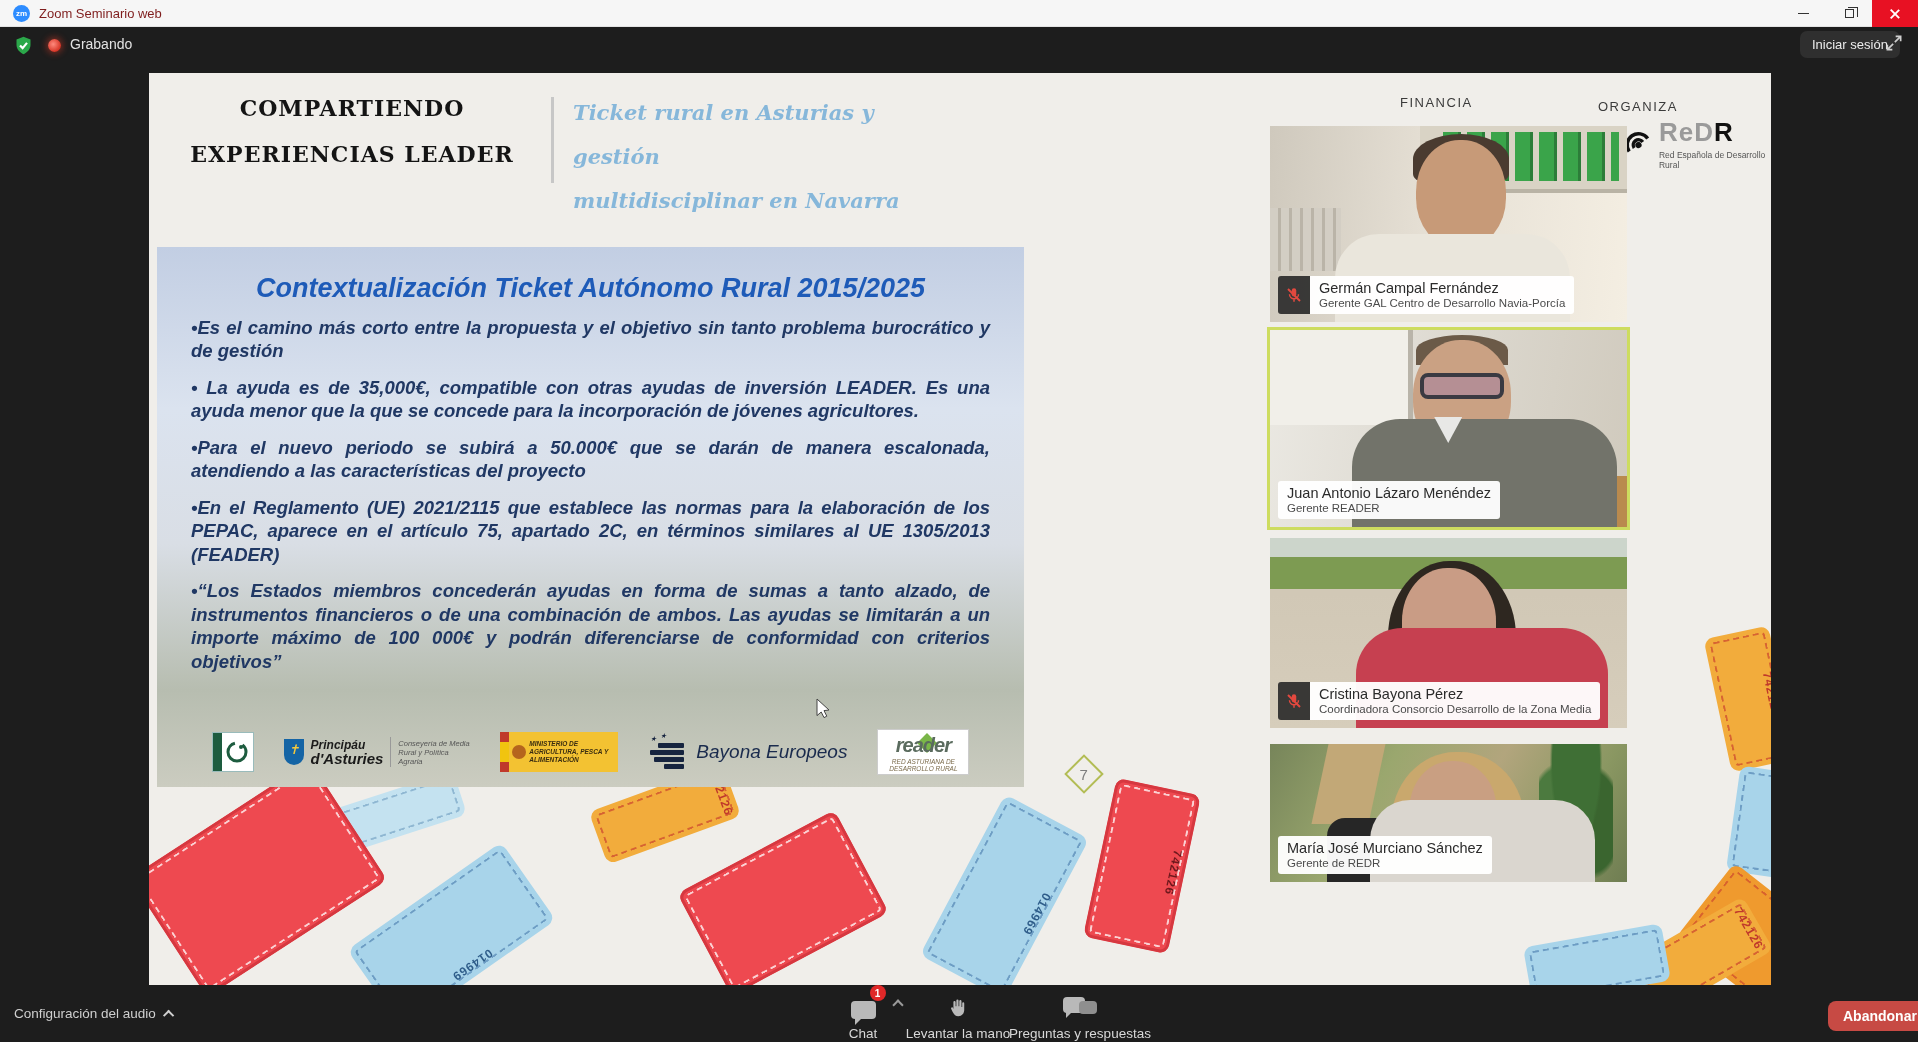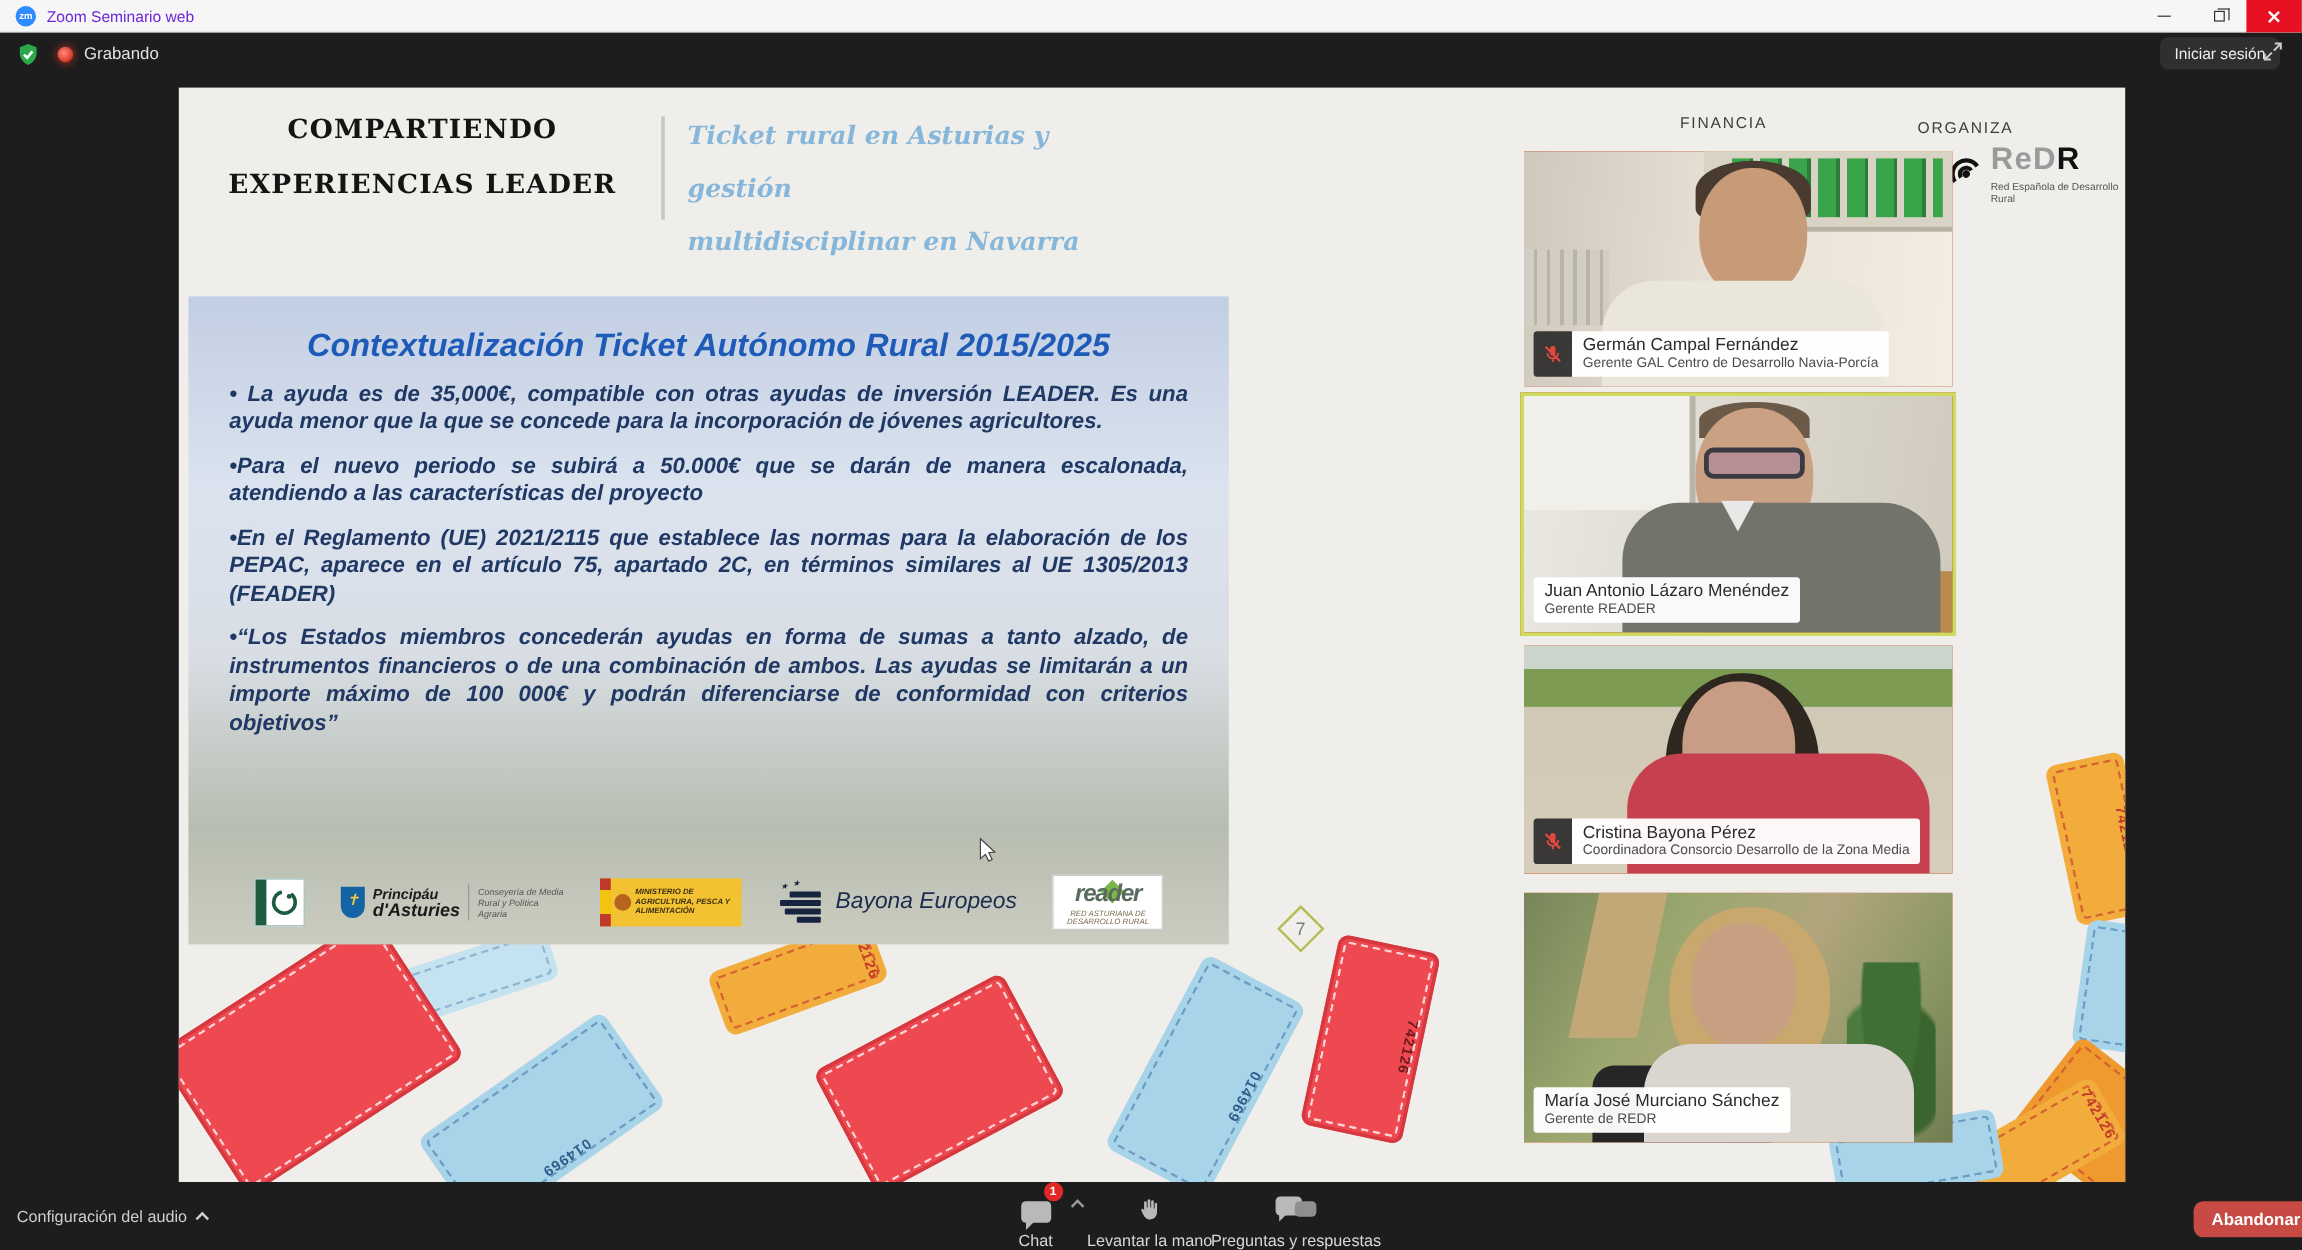--- a/index.html
+++ b/index.html
@@ -6,21 +6,21 @@
   html,body { width:1918px; height:1042px; overflow:hidden; background:#1d1d1d;
               font-family:"Liberation Sans", sans-serif; }
   .abs { position:absolute; }
 
   
   .titlebar { position:absolute; left:0; top:0; width:1918px; height:27px; background:#f6f6f6;
               display:flex; align-items:center; border-bottom:1px solid #e3e3e3; }
   .zm-badge { width:17px; height:17px; border-radius:50%; background:#2d8cff; color:#fff;
               font-size:8px; font-weight:bold; display:flex; align-items:center; justify-content:center;
               margin-left:13px; }
-  .win-title { font-size:13px; color:#6d28d9; margin-left:9px; }
+  .win-title { font-size:13px; color:#7f1d1d; margin-left:9px; }
   .win-controls { position:absolute; right:0; top:0; height:27px; display:flex; }
   .win-btn { width:46px; height:27px; display:flex; align-items:center; justify-content:center; }
   .glyph-min { width:11px; height:1px; background:#333; }
   .glyph-max { width:9px; height:9px; border:1px solid #333; position:relative; }
   .glyph-max::before { content:""; position:absolute; left:2px; top:-3px; width:9px; height:9px;
                        border:1px solid #333; border-left:none; border-bottom:none; }
   .win-close { background:#e81123; }
   .glyph-x { position:relative; width:12px; height:12px; }
   .glyph-x::before,.glyph-x::after { content:""; position:absolute; left:5px; top:0; width:1.6px; height:12px; background:#fff; }
   .glyph-x::before { transform:rotate(45deg);} .glyph-x::after { transform:rotate(-45deg);}
@@ -266,20 +266,21 @@
     </svg>
     <div class="redr-text">
       <div class="redr-word"><span>ReD</span><b>R</b></div>
       <div class="redr-tag">Red Española de Desarrollo Rural</div>
     </div>
   </div>
 
   <div class="content">
     <div class="content-title">Contextualización Ticket Autónomo Rural 2015/2025</div>
     <div class="bullets">
+      <p>•Es el camino más corto entre la propuesta y el objetivo sin tanto problema burocrático y de gestión</p>
       <p>• La ayuda es de 35,000€, compatible con otras ayudas de inversión LEADER. Es una ayuda menor que la que se concede para la incorporación de jóvenes agricultores.</p>
       <p>•Para el nuevo periodo se subirá a 50.000€ que se darán de manera escalonada, atendiendo a las características del proyecto</p>
       <p>•En el Reglamento (UE) 2021/2115 que establece las normas para la elaboración de los PEPAC, aparece en el artículo 75, apartado 2C, en términos similares al UE 1305/2013 (FEADER)</p>
       <p>•“Los Estados miembros concederán ayudas en forma de sumas a tanto alzado, de instrumentos financieros o de una combinación de ambos. Las ayudas se limitarán a un importe máximo de 100 000€ y podrán diferenciarse de conformidad con criterios objetivos”</p>
     </div>
     <div class="logos-row">
       <div class="logo-leader">
         <div class="bar"></div>
         <div class="swirl">
             <svg width="26" height="26" viewBox="0 0 26 26">
@@ -386,21 +387,21 @@
           <line x1="4" y1="4" x2="20" y2="20" stroke="#e3493f" stroke-width="2.5"></line>
         </svg>
     </div>
     <div class="vtext">
       <div class="vname">Cristina Bayona Pérez</div>
       <div class="vrole">Coordinadora Consorcio Desarrollo de la Zona Media</div>
     </div>
   </div>
 </div>
 
-<div class="tile" style="top:744px;height:208px;">
+<div class="tile" style="top:744px;height:138px;">
   <div class="scene s4">
     <div class="path"></div>
       <div class="plant"></div>
       <div class="chair"></div>
     <div class="hair"></div>
       <div class="head"></div>
       <div class="torso"></div>
   </div>
   <div class="vlabel nomic">
     <div class="vtext">

